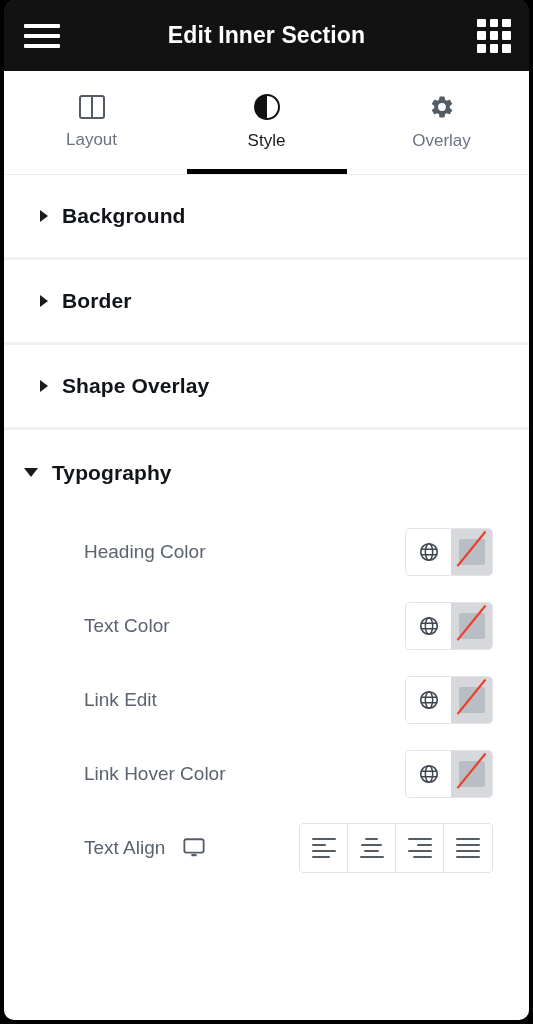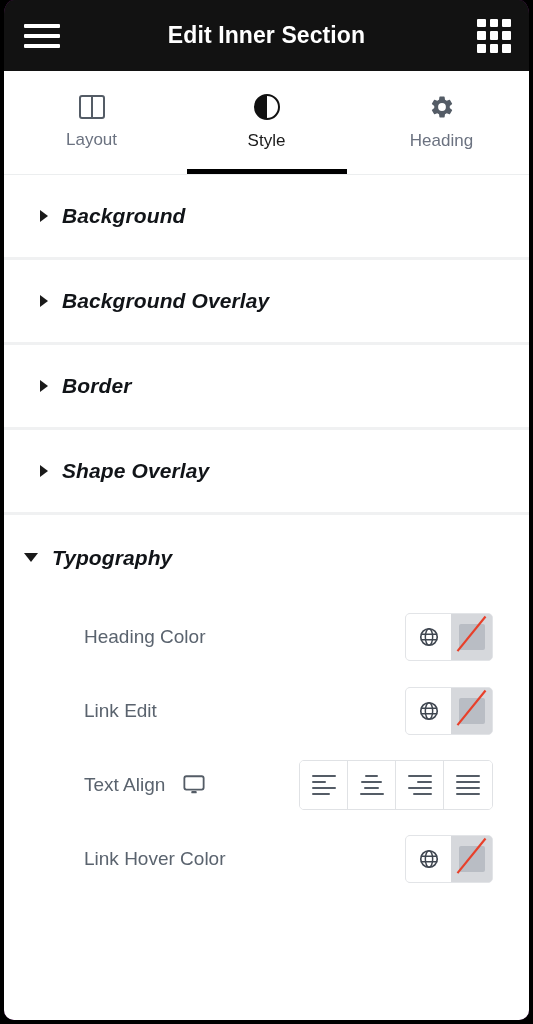--- a/index.html
+++ b/index.html
@@ -142,21 +142,20 @@
   }
 
   .section-row {
     height: 85px;
     display: flex;
     align-items: center;
     padding: 0 36px;
     border-bottom: 3px solid #f0f1f2;
     cursor: pointer;
     background: #fff;
-    font-style: italic;
   }
   .section-row .caret {
     width: 0; height: 0;
     margin-right: 14px;
     flex: none;
   }
   .caret.closed {
     border-top: 6px solid transparent;
     border-bottom: 6px solid transparent;
     border-left: 8px solid #1a1a1a;
@@ -325,36 +324,32 @@
     <div class="tab active">
       <div class="icon-contrast"></div>
       <div class="tab-label">Style</div>
       <div class="tab-underline"></div>
     </div>
 
     <div class="tab">
       <svg class="icon-gear" viewBox="0 0 24 24">
         <path fill="#545c66" d="M19.14 12.94a7.07 7.07 0 0 0 .06-.94 7.07 7.07 0 0 0-.06-.94l2.03-1.58a.49.49 0 0 0 .12-.62l-1.92-3.32a.48.48 0 0 0-.59-.22l-2.39.96a7.03 7.03 0 0 0-1.62-.94l-.36-2.54a.48.48 0 0 0-.48-.41h-3.84a.48.48 0 0 0-.48.41l-.36 2.54c-.59.24-1.13.56-1.62.94l-2.39-.96a.48.48 0 0 0-.59.22L2.73 8.86a.48.48 0 0 0 .12.62l2.03 1.58a7.07 7.07 0 0 0 0 1.88l-2.03 1.58a.49.49 0 0 0-.12.62l1.92 3.32c.12.22.38.3.59.22l2.39-.96c.5.38 1.03.7 1.62.94l.36 2.54c.04.24.24.41.48.41h3.84c.24 0 .44-.17.48-.41l.36-2.54c.59-.24 1.13-.56 1.62-.94l2.39.96c.22.08.47 0 .59-.22l1.92-3.32a.49.49 0 0 0-.12-.62l-2.03-1.58zM12 15.6A3.6 3.6 0 1 1 12 8.4a3.6 3.6 0 0 1 0 7.2z"></path>
       </svg>
-      <div class="tab-label">Heading</div>
+      <div class="tab-label">Overlay</div>
 
     </div>
   </div>
 
   <div class="panel-body">
 
     <div class="section-row">
       <span class="caret closed"></span>
       <span class="section-title">Background</span>
     </div>
 
-    <div class="section-row">
-      <span class="caret closed"></span>
-      <span class="section-title">Background Overlay</span>
-    </div>
 
     <div class="section-row">
       <span class="caret closed"></span>
       <span class="section-title">Border</span>
     </div>
 
     <div class="section-row">
       <span class="caret closed"></span>
       <span class="section-title">Shape Overlay</span>
     </div>
@@ -380,20 +375,40 @@
           </div>
           <div class="swatch-cell">
             <div class="swatch-inner"></div>
             <svg class="swatch-slash" viewBox="0 0 40 48" preserveAspectRatio="none">
               <line x1="3" y1="45" x2="37" y2="3" stroke="#e8402a" stroke-width="2.6"></line>
             </svg>
           </div>
         </div>
       </div>
 
+      <div class="control-row">
+        <span class="control-label">Text Color</span>
+        <span class="control-spacer"></span>
+        <div class="color-control">
+          <div class="globe-cell">
+            <svg width="22" height="22" viewBox="0 0 24 24">
+              <circle cx="12" cy="12" r="9" fill="none" stroke="#3f4650" stroke-width="1.8"></circle>
+              <ellipse cx="12" cy="12" rx="4" ry="9" fill="none" stroke="#3f4650" stroke-width="1.6"></ellipse>
+              <line x1="3" y1="9" x2="21" y2="9" stroke="#3f4650" stroke-width="1.6"></line>
+              <line x1="3" y1="15" x2="21" y2="15" stroke="#3f4650" stroke-width="1.6"></line>
+            </svg>
+          </div>
+          <div class="swatch-cell">
+            <div class="swatch-inner"></div>
+            <svg class="swatch-slash" viewBox="0 0 40 48" preserveAspectRatio="none">
+              <line x1="3" y1="45" x2="37" y2="3" stroke="#e8402a" stroke-width="2.6"></line>
+            </svg>
+          </div>
+        </div>
+      </div>
 
       <div class="control-row">
         <span class="control-label">Link Edit</span>
         <span class="control-spacer"></span>
         <div class="color-control">
           <div class="globe-cell">
             <svg width="22" height="22" viewBox="0 0 24 24">
               <circle cx="12" cy="12" r="9" fill="none" stroke="#3f4650" stroke-width="1.8"></circle>
               <ellipse cx="12" cy="12" rx="4" ry="9" fill="none" stroke="#3f4650" stroke-width="1.6"></ellipse>
               <line x1="3" y1="9" x2="21" y2="9" stroke="#3f4650" stroke-width="1.6"></line>
@@ -403,20 +418,41 @@
           <div class="swatch-cell">
             <div class="swatch-inner"></div>
             <svg class="swatch-slash" viewBox="0 0 40 48" preserveAspectRatio="none">
               <line x1="3" y1="45" x2="37" y2="3" stroke="#e8402a" stroke-width="2.6"></line>
             </svg>
           </div>
         </div>
       </div>
 
       <div class="control-row">
+        <span class="control-label">Link Hover Color</span>
+        <span class="control-spacer"></span>
+        <div class="color-control">
+          <div class="globe-cell">
+            <svg width="22" height="22" viewBox="0 0 24 24">
+              <circle cx="12" cy="12" r="9" fill="none" stroke="#3f4650" stroke-width="1.8"></circle>
+              <ellipse cx="12" cy="12" rx="4" ry="9" fill="none" stroke="#3f4650" stroke-width="1.6"></ellipse>
+              <line x1="3" y1="9" x2="21" y2="9" stroke="#3f4650" stroke-width="1.6"></line>
+              <line x1="3" y1="15" x2="21" y2="15" stroke="#3f4650" stroke-width="1.6"></line>
+            </svg>
+          </div>
+          <div class="swatch-cell">
+            <div class="swatch-inner"></div>
+            <svg class="swatch-slash" viewBox="0 0 40 48" preserveAspectRatio="none">
+              <line x1="3" y1="45" x2="37" y2="3" stroke="#e8402a" stroke-width="2.6"></line>
+            </svg>
+          </div>
+        </div>
+      </div>
+
+      <div class="control-row">
         <span class="control-label">Text Align</span>
         <svg class="device-icon" viewBox="0 0 24 22">
           <rect x="1.4" y="1.4" width="21.2" height="14.6" rx="2.2" fill="none" stroke="#545c66" stroke-width="2"></rect>
           <rect x="9" y="17.6" width="6" height="2.6" rx="1" fill="#545c66"></rect>
         </svg>
         <span class="control-spacer"></span>
         <div class="align-group">
           <div class="align-btn">
             <div class="align-icon align-left">
               <span></span>
@@ -445,36 +481,15 @@
             <div class="align-icon align-justify">
               <span></span>
               <span></span>
               <span></span>
               <span></span>
             </div>
           </div>
         </div>
       </div>
 
-      <div class="control-row">
-        <span class="control-label">Link Hover Color</span>
-        <span class="control-spacer"></span>
-        <div class="color-control">
-          <div class="globe-cell">
-            <svg width="22" height="22" viewBox="0 0 24 24">
-              <circle cx="12" cy="12" r="9" fill="none" stroke="#3f4650" stroke-width="1.8"></circle>
-              <ellipse cx="12" cy="12" rx="4" ry="9" fill="none" stroke="#3f4650" stroke-width="1.6"></ellipse>
-              <line x1="3" y1="9" x2="21" y2="9" stroke="#3f4650" stroke-width="1.6"></line>
-              <line x1="3" y1="15" x2="21" y2="15" stroke="#3f4650" stroke-width="1.6"></line>
-            </svg>
-          </div>
-          <div class="swatch-cell">
-            <div class="swatch-inner"></div>
-            <svg class="swatch-slash" viewBox="0 0 40 48" preserveAspectRatio="none">
-              <line x1="3" y1="45" x2="37" y2="3" stroke="#e8402a" stroke-width="2.6"></line>
-            </svg>
-          </div>
-        </div>
-      </div>
-
     </div>
   </div>
 </div>
 
 </body></html>

